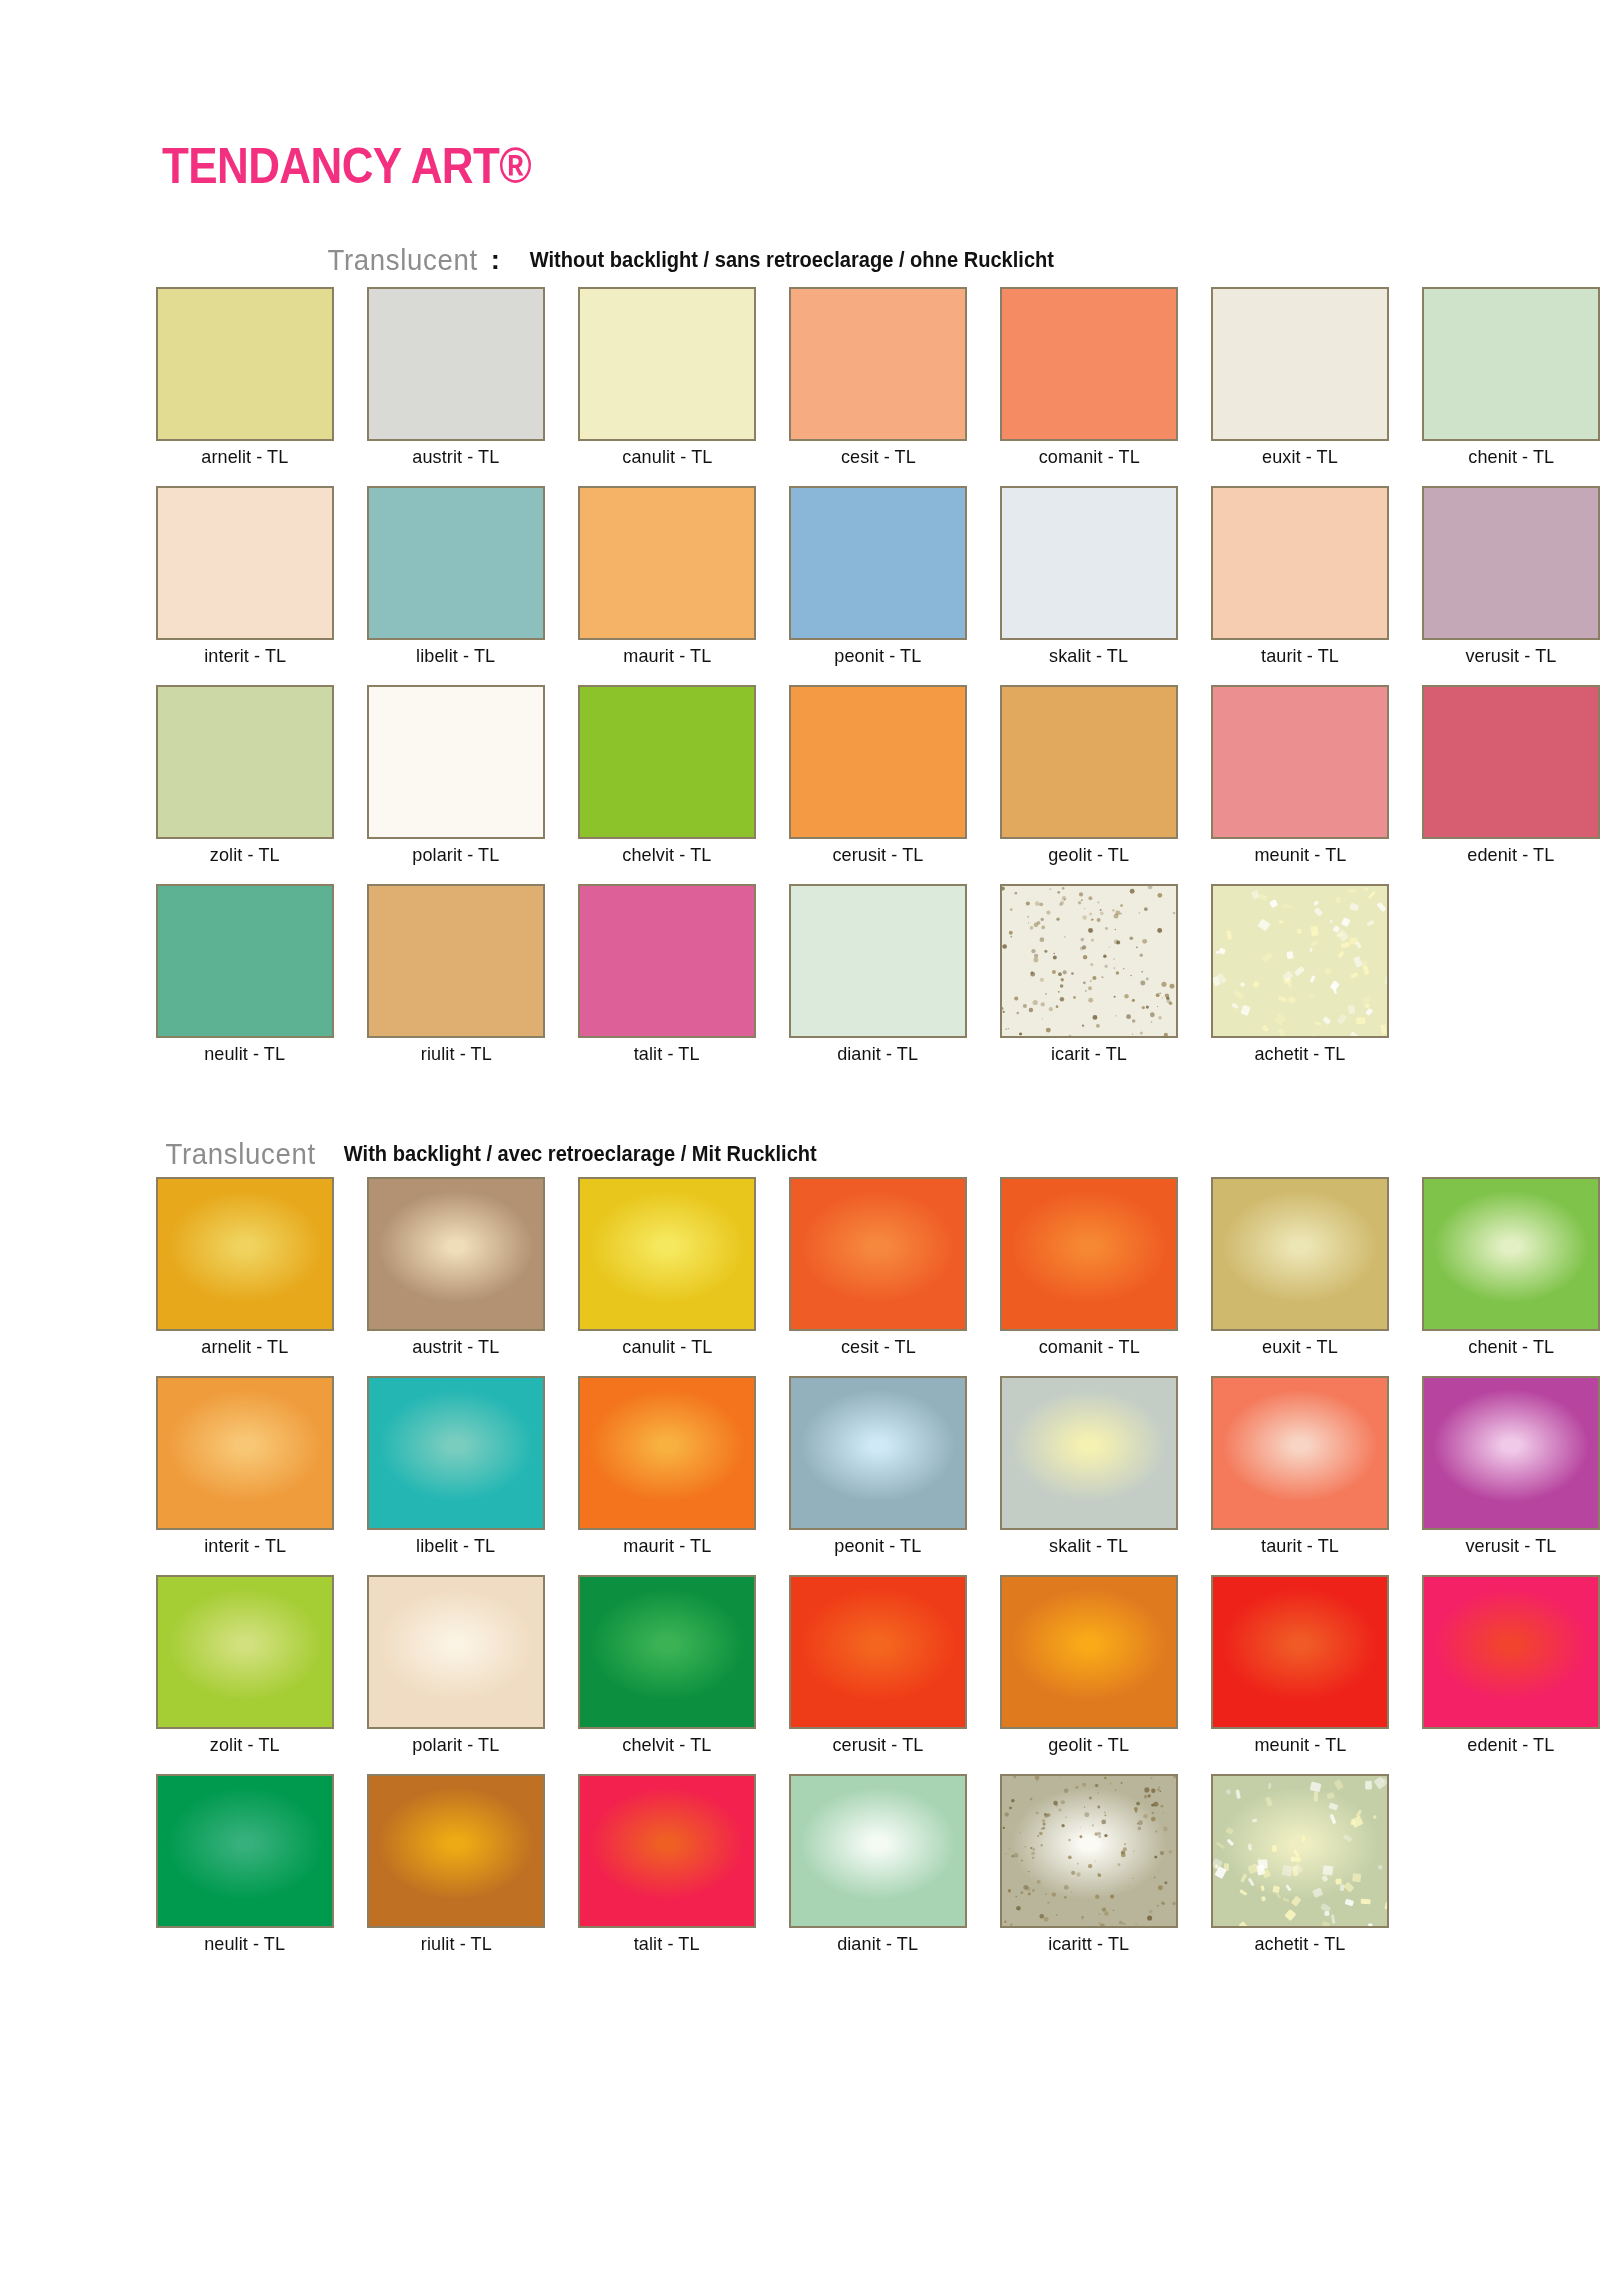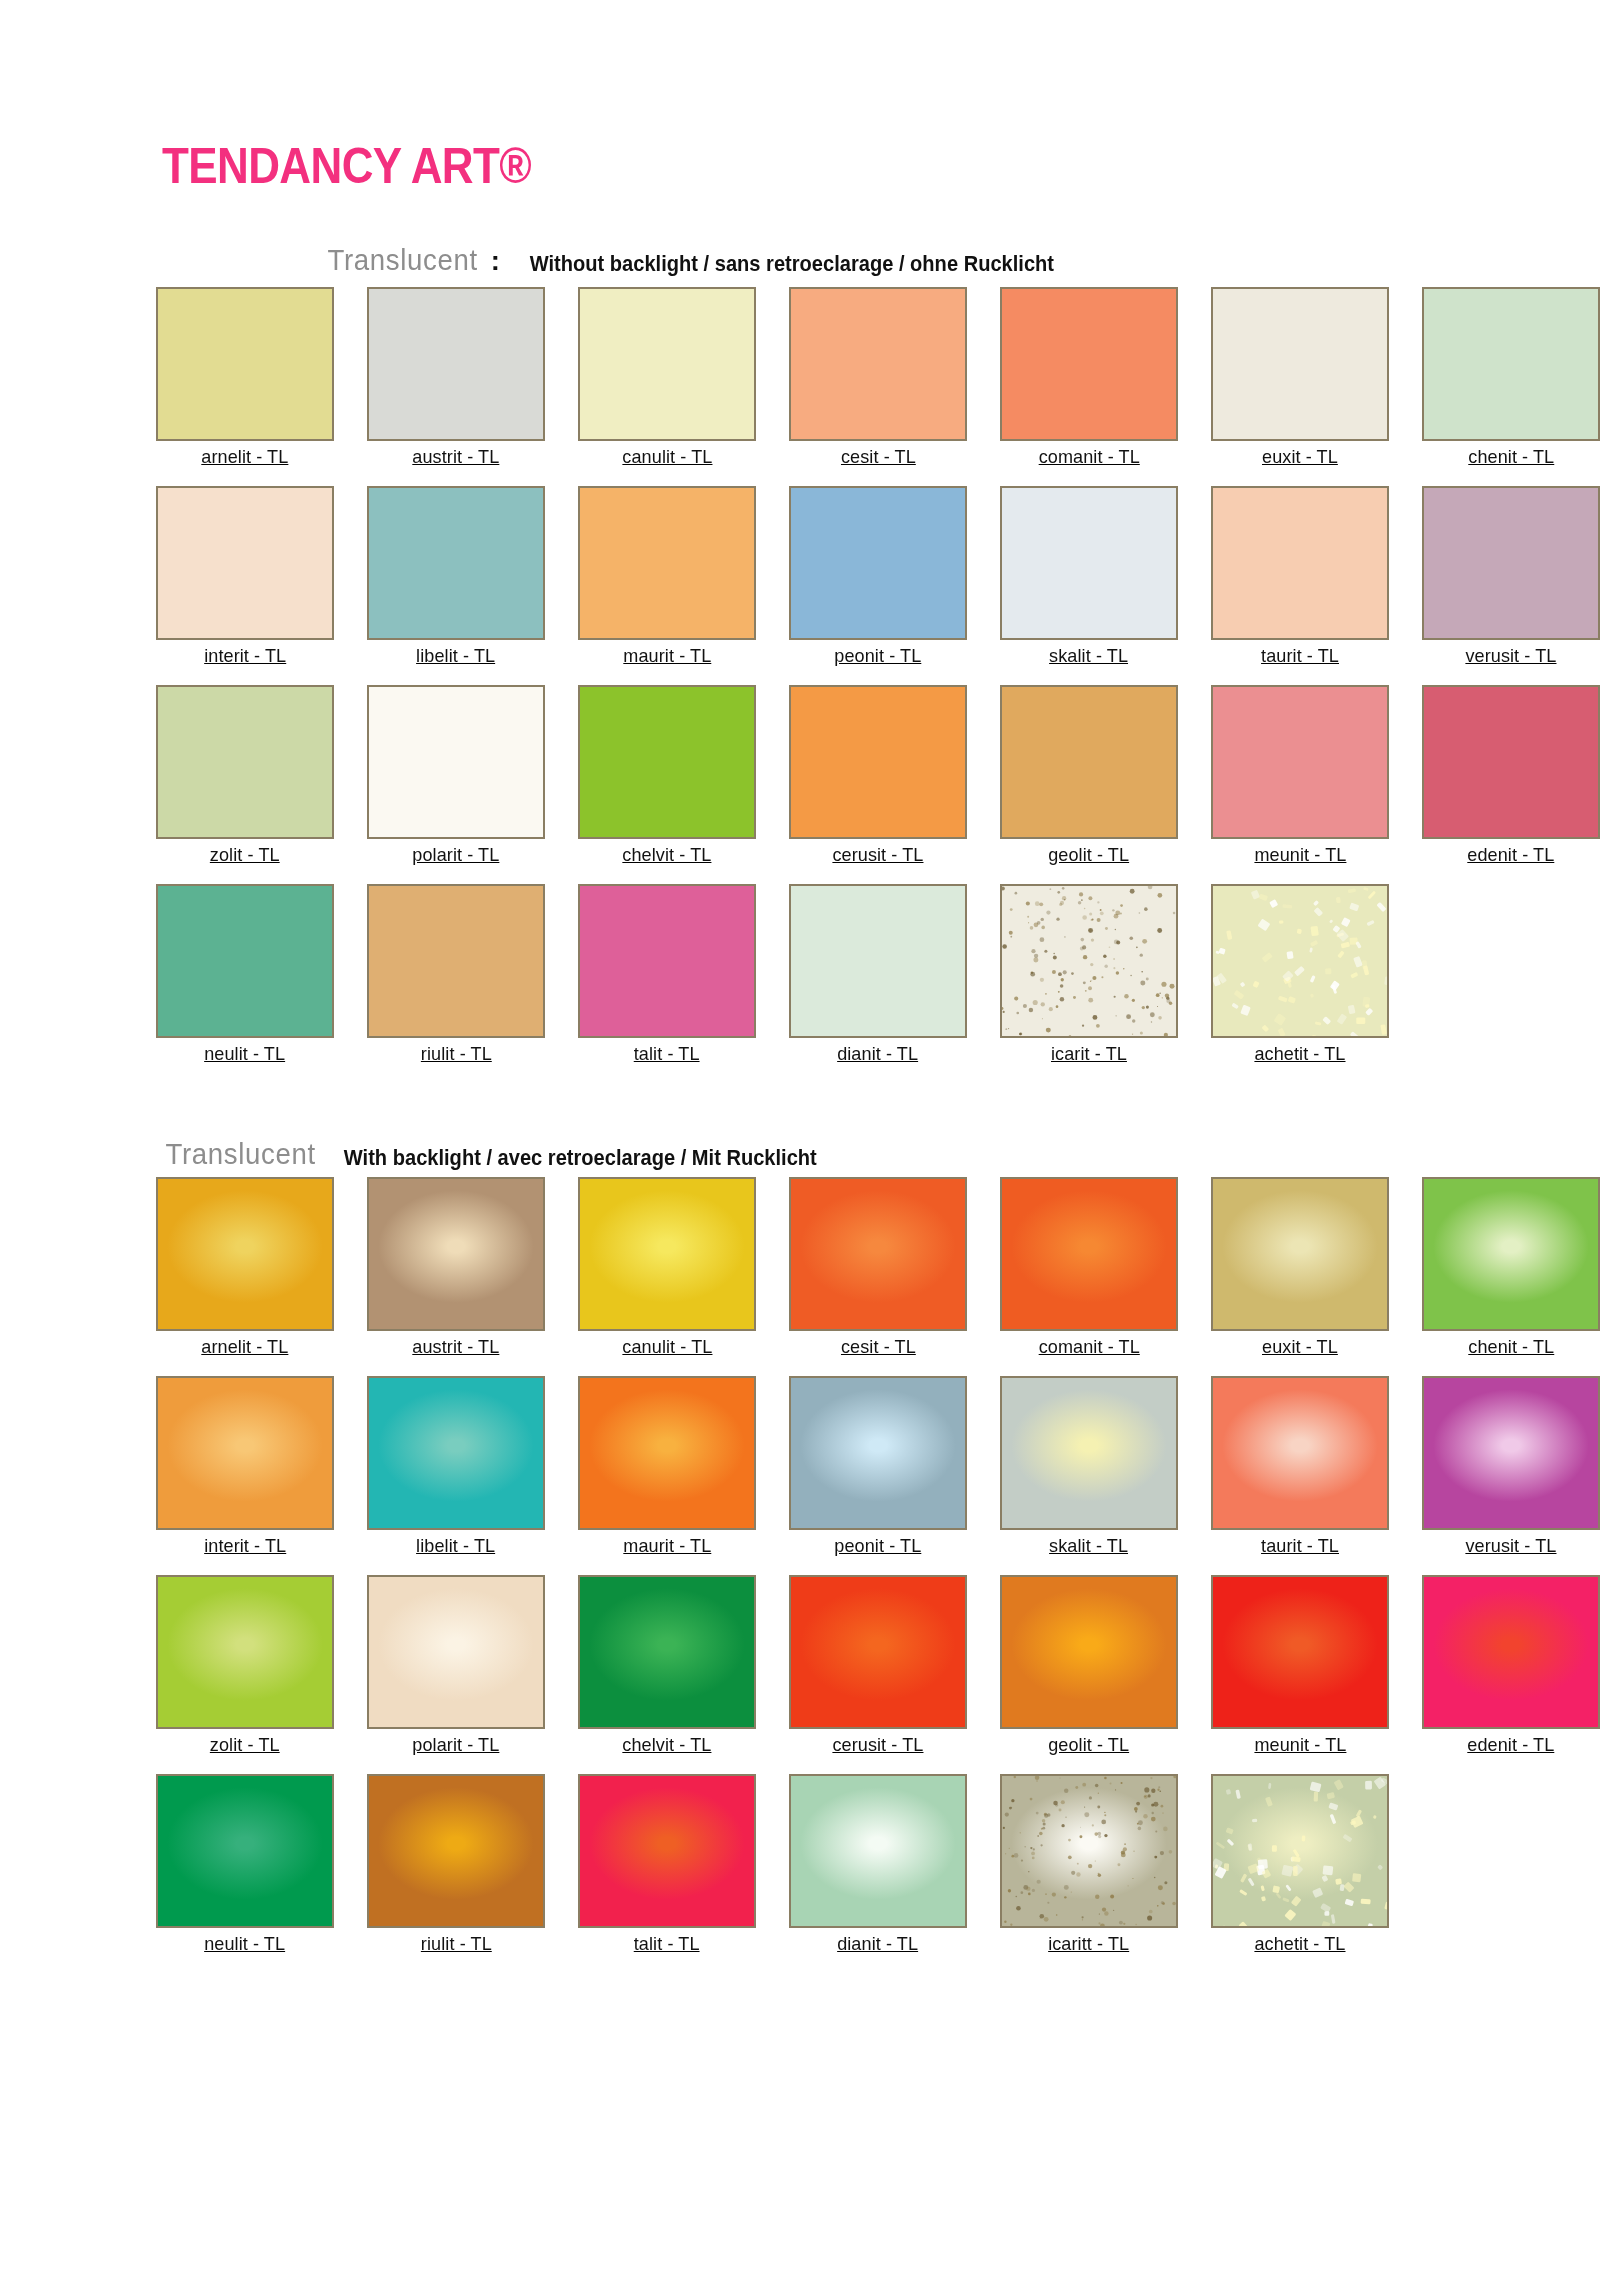--- a/index.html
+++ b/index.html
@@ -24,21 +24,21 @@
     transform:scaleX(0.88);
     transform-origin:left center;
     white-space:nowrap;
   }
 
   
   .section-head{
     position:absolute;
     white-space:nowrap;
     display:flex;
-    align-items:flex-end;
+    align-items:center;
   }
   .sh-translucent{
     color:#8d8d8d;
     font-size:30px;
     font-weight:400;
     letter-spacing:0.7px;
     transform:scaleX(0.92);
     transform-origin:left baseline;
   }
   .sh-colon{
@@ -68,21 +68,20 @@
     column-gap:33px;
   }
   #grid-plain{ left:156px; top:287px; row-gap:17.7px; }
   #grid-backlit{ left:156px; top:1177px; row-gap:17.7px; }
 
   .cell{
     width:178px;
     display:flex;
     flex-direction:column;
     align-items:center;
-    text-decoration:underline;
   }
   .swatch{
     width:178px;
     height:154px;
     border:2px solid #8a7e63;
     box-sizing:border-box;
     position:relative;
     overflow:hidden;
   }
   .swatch .speck{position:absolute;inset:0;}

